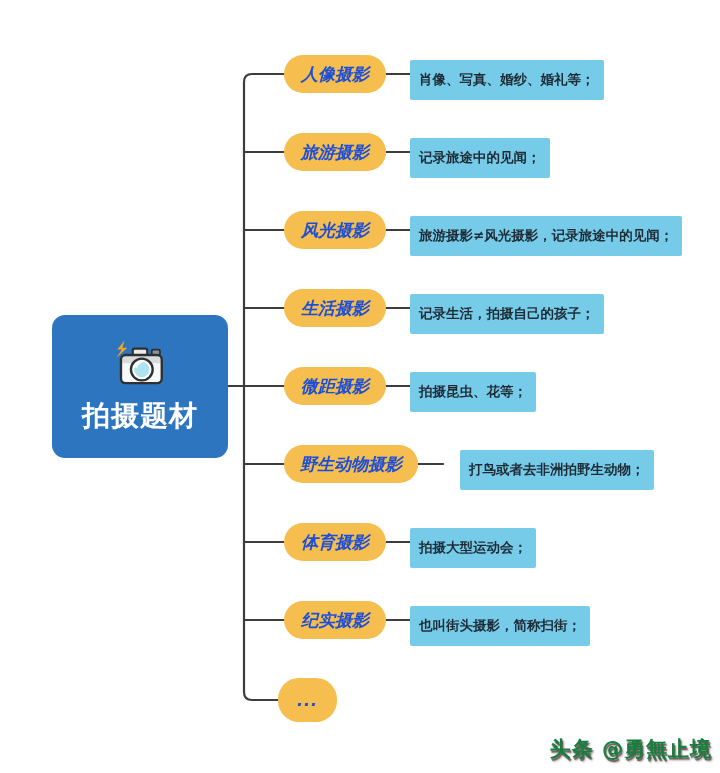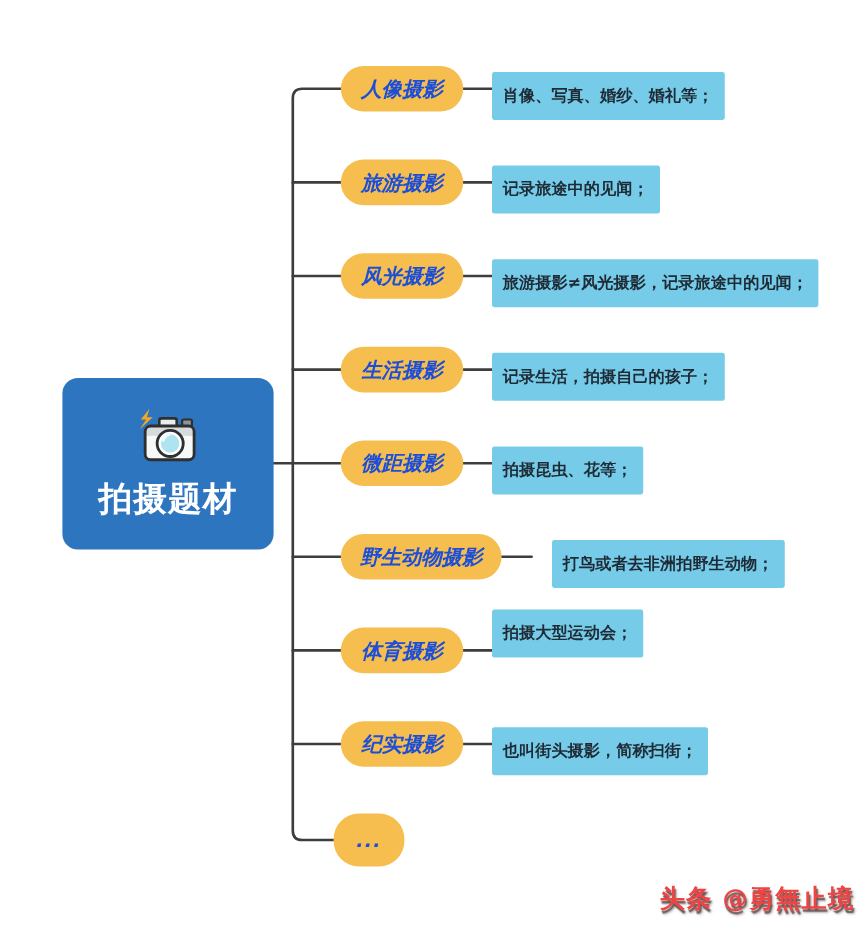--- a/index.html
+++ b/index.html
@@ -28,21 +28,21 @@
   .topic.ellipsis{border-radius:21px;font-size:16px;letter-spacing:1px;}
 
   .note{
     position:absolute;height:40px;background:var(--note-bg,#76cce8);
     border-radius:2px;display:flex;align-items:center;
     padding:0 9px;font-size:13.5px;font-weight:600;color:#1e2b36;white-space:nowrap;
   }
 
   .watermark{
     position:absolute;right:8px;bottom:10px;
-    font-size:21px;font-weight:bold;color:#ef4444;letter-spacing:1px;
+    font-size:21px;font-weight:bold;color:#15803d;letter-spacing:1px;
     text-shadow:1px 2px 1px rgba(95,75,75,0.9),2px 3px 2px rgba(120,100,100,0.45);
     white-space:nowrap;
     margin-left:40px;
   }
 </style>
 </head>
 <body>
 
 <div class="stage">
 
@@ -108,17 +108,17 @@
   <div class="topic" style="left:284px;top:601px;width:102px">纪实摄影</div>
   <div class="topic" style="left:284px;top:523px;width:102px">体育摄影</div>
   <div class="topic ellipsis" style="left:278px;top:678px;width:59px;height:44px">...</div>
 
   <div class="note" style="left:410px;top:60px">肖像、写真、婚纱、婚礼等；</div>
   <div class="note" style="left:410px;top:138px">记录旅途中的见闻；</div>
   <div class="note" style="left:410px;top:216px">旅游摄影≠风光摄影，记录旅途中的见闻；</div>
   <div class="note" style="left:410px;top:294px">记录生活，拍摄自己的孩子；</div>
   <div class="note" style="left:410px;top:372px">拍摄昆虫、花等；</div>
   <div class="note" style="left:460px;top:450px">打鸟或者去非洲拍野生动物；</div>
-  <div class="note" style="left:410px;top:508px">拍摄大型运动会；</div>
+  <div class="note" style="left:410px;top:528px">拍摄大型运动会；</div>
   <div class="note" style="left:410px;top:606px">也叫街头摄影，简称扫街；</div>
 
   <div class="watermark">头条 @勇無止境</div>
 </div>
 
 </body></html>

